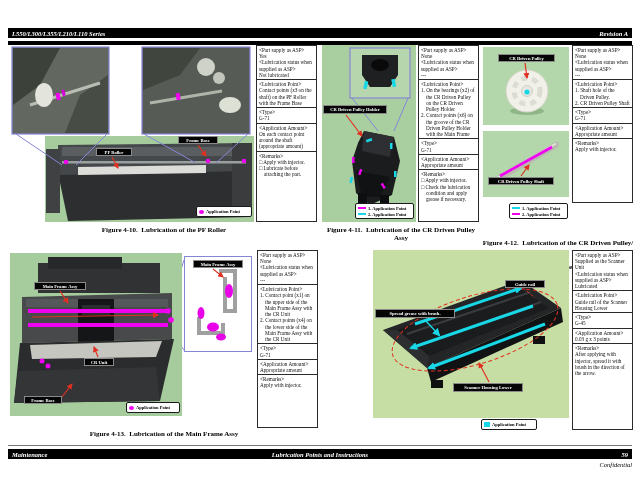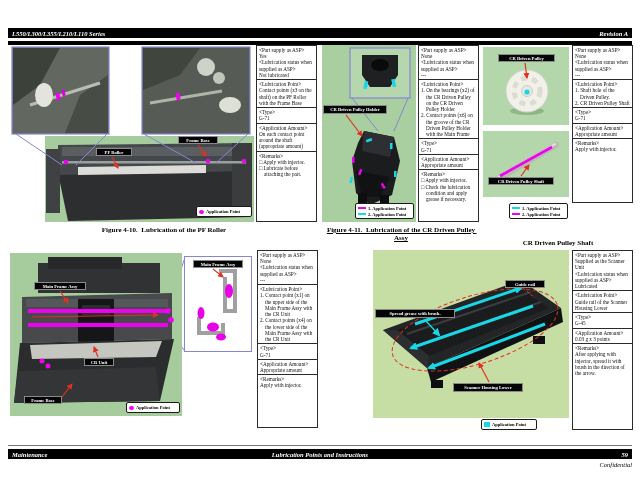--- a/index.html
+++ b/index.html
@@ -187,21 +187,21 @@
     <div class="sec">
       <div>&lt;Application Amount&gt;</div>
       <div>Appropriate amount</div>
     </div>
     <div class="sec">
       <div>&lt;Remarks&gt;</div>
       <div class="hang">□ Apply with injector.</div>
       <div class="hang">□ Check the lubrication condition and apply grease if necessary.</div>
     </div>
   </div>
-  <div class="caption" style="left:322px;top:226px;width:158px;text-decoration:underline;">Figure 4-11.  Lubrication of the CR Driven Pulley Assy</div>
+  <div class="caption" style="left:322px;top:226px;width:158px;">Figure 4-11.  Lubrication of the CR Driven Pulley Assy</div>
 
   <div class="photo" style="left:483px;top:45px;width:86px;height:177px;">
     <div class="photo" style="left:0;top:2px;width:86px;height:78px;">
       <svg width="86" height="78" viewBox="0 0 86 78">
         <rect width="86" height="78" fill="#b3d6ab"></rect>
         <ellipse cx="44" cy="64" rx="17" ry="4" fill="#8fb688"></ellipse>
         <circle cx="44" cy="44" r="21" fill="#f1f1ea" stroke="#d5d5cb" stroke-width="1"></circle>
         <circle cx="44" cy="44" r="13" fill="none" stroke="#dcdcd2" stroke-width="5" stroke-dasharray="6 5"></circle>
         <circle cx="44" cy="44" r="5.5" fill="#e8e8e0" stroke="#cfcfc5"></circle>
         <circle cx="44" cy="45" r="2.6" fill="#18d8e8"></circle>
@@ -253,20 +253,21 @@
     <div class="sec">
       <div>&lt;Application Amount&gt;</div>
       <div>Appropriate amount</div>
     </div>
     <div class="sec">
       <div>&lt;Remarks&gt;</div>
       <div>Apply with injector.</div>
     </div>
   </div>
   <div class="caption" style="left:478px;top:223px;width:160px;">
+    <div>Figure 4-12.  Lubrication of the CR Driven Pulley/</div>
     <div>CR Driven Pulley Shaft</div>
   </div>
 
   <div class="photo" style="left:10px;top:250px;width:246px;height:176px;">
     <svg class="abs" style="left:0;top:0;" width="246" height="176" viewBox="0 0 246 176">
       <line x1="158" y1="61" x2="174" y2="10" stroke="#8585d5" stroke-width="1"></line>
       <line x1="158" y1="77" x2="174" y2="100" stroke="#8585d5" stroke-width="1"></line>
     </svg>
     <svg class="abs" style="left:0;top:3px;" width="172" height="163" viewBox="0 0 172 163">
       <rect width="172" height="163" fill="#a6cc9e"></rect>
@@ -338,20 +339,21 @@
     </div>
     <div class="sec">
       <div>&lt;Application Amount&gt;</div>
       <div>Appropriate amount</div>
     </div>
     <div class="sec">
       <div>&lt;Remarks&gt;</div>
       <div>Apply with injector.</div>
     </div>
   </div>
+  <div class="caption" style="left:10px;top:430px;width:308px;">Figure 4-13.  Lubrication of the Main Frame Assy</div>
 
   <div class="photo" style="left:373px;top:250px;width:196px;height:180px;">
     <svg class="abs" style="left:0;top:0;" width="196" height="168" viewBox="0 0 196 168">
       <rect width="196" height="168" fill="#c6dda4"></rect>
       <polygon points="10,80 148,30 188,58 54,118" fill="#232527"></polygon>
       <polygon points="24,80 146,38 176,58 56,106" fill="#1a1c1e"></polygon>
       <polygon points="54,118 188,58 190,72 58,132" fill="#111213"></polygon>
       <polygon points="10,80 24,80 56,106 54,118" fill="#2c2e30"></polygon>
       <line x1="34" y1="84" x2="158" y2="42" stroke="#3a3d40" stroke-width="2"></line>
       <line x1="44" y1="96" x2="168" y2="52" stroke="#3a3d40" stroke-width="2"></line>

